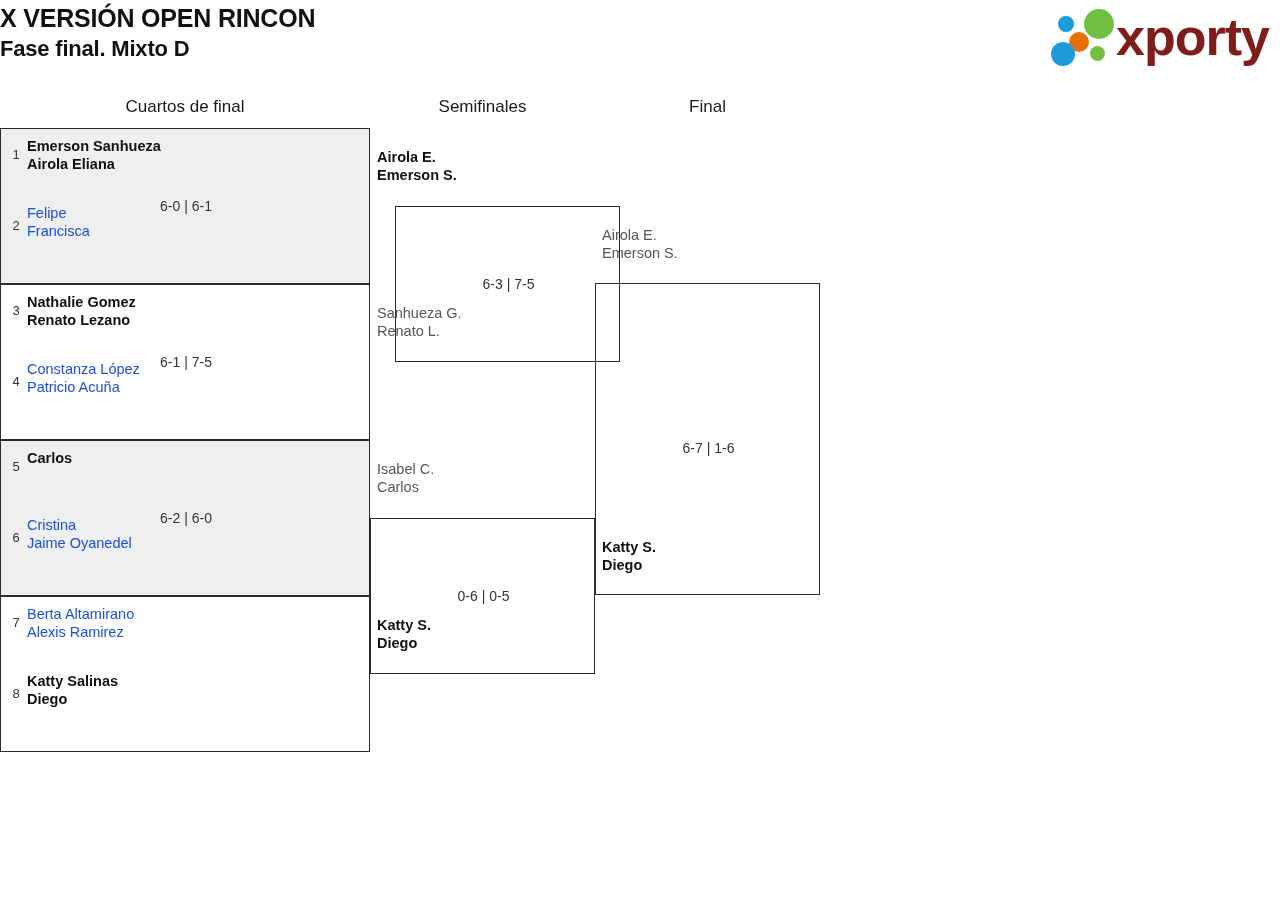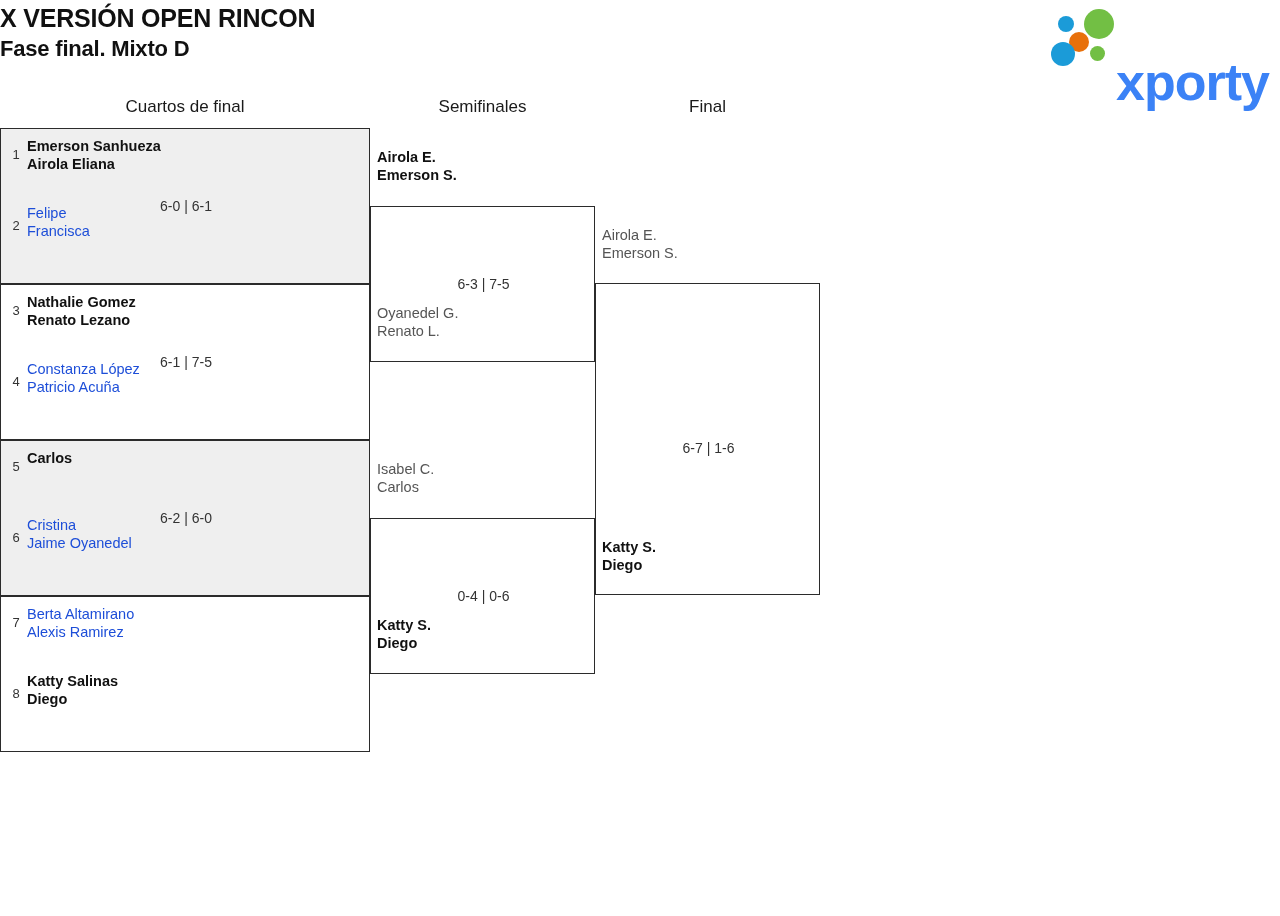--- a/index.html
+++ b/index.html
@@ -30,21 +30,21 @@
   .logo-dots { position: absolute; left: 0; top: 2px; width: 74px; height: 58px; }
   .dot { position: absolute; border-radius: 50%; }
   .dot-blue-sm  { left: 10px; top: 8px;  width: 16px; height: 16px; background: #1b9bd8; }
   .dot-green-lg { left: 36px; top: 1px;  width: 30px; height: 30px; background: #72bf44; }
   .dot-orange   { left: 21px; top: 24px; width: 20px; height: 20px; background: #e8700a; }
   .dot-blue-lg  { left: 3px;  top: 34px; width: 24px; height: 24px; background: #1b9bd8; }
   .dot-green-sm { left: 42px; top: 38px; width: 15px; height: 15px; background: #72bf44; }
   .logo-text {
     position: absolute; left: 68px; top: 2px;
     font-size: 52px; font-weight: 700; line-height: 58px;
-    color: #3b82f6; letter-spacing: -1px; margin-top: 45px;
+    color: #7f1d1d; letter-spacing: -1px;
   }
 
   
   .round-head {
     position: absolute; font-size: 17px; font-weight: 400;
     color: #1a1a1a; text-align: center; line-height: 22px;
   }
   .round-qf { left: 0px;   top: 96px; width: 370px; }
   .round-sf { left: 370px; top: 96px; width: 225px; }
   .round-f  { left: 595px; top: 96px; width: 225px; }
@@ -84,21 +84,21 @@
   .qf-score {
     position: absolute; left: 0; top: 68px; width: 370px;
     text-align: center; font-size: 14px; color: #333333; line-height: 18px;
   }
 
   
   .sf-box {
     position: absolute; left: 370px; width: 225px; height: 156px;
     border: 1px solid #2b2b2b; background: transparent;
   }
-  .sf-1 { top: 78px; }
+  .sf-1 { top: 78px; margin-left: 25px; }
   .sf-2 { top: 390px; }
 
   .sf-score {
     position: absolute; left: 0; top: 68px; width: 225px;
     text-align: center; font-size: 14px; color: #333333; line-height: 18px;
   }
 
   
   .sf-label {
     position: absolute; left: 377px; width: 210px;
@@ -215,26 +215,26 @@
     </div>
 
     <div class="sf-box sf-1">
       <div class="sf-score">6-3 | 7-5</div>
     </div>
     <div class="sf-label sf1-top winner">
       <span class="ln">Airola E.</span>
       <span class="ln">Emerson S.</span>
     </div>
     <div class="sf-label sf1-bot loser">
-      <span class="ln">Oyanedel G.</span>
+      <span class="ln">Sanhueza G.</span>
       <span class="ln">Renato L.</span>
     </div>
 
     <div class="sf-box sf-2">
-      <div class="sf-score">0-4 | 0-6</div>
+      <div class="sf-score">0-6 | 0-5</div>
     </div>
     <div class="sf-label sf2-top loser">
       <span class="ln">Isabel C.</span>
       <span class="ln">Carlos</span>
     </div>
     <div class="sf-label sf2-bot winner">
       <span class="ln">Katty S.</span>
       <span class="ln">Diego</span>
     </div>
 

